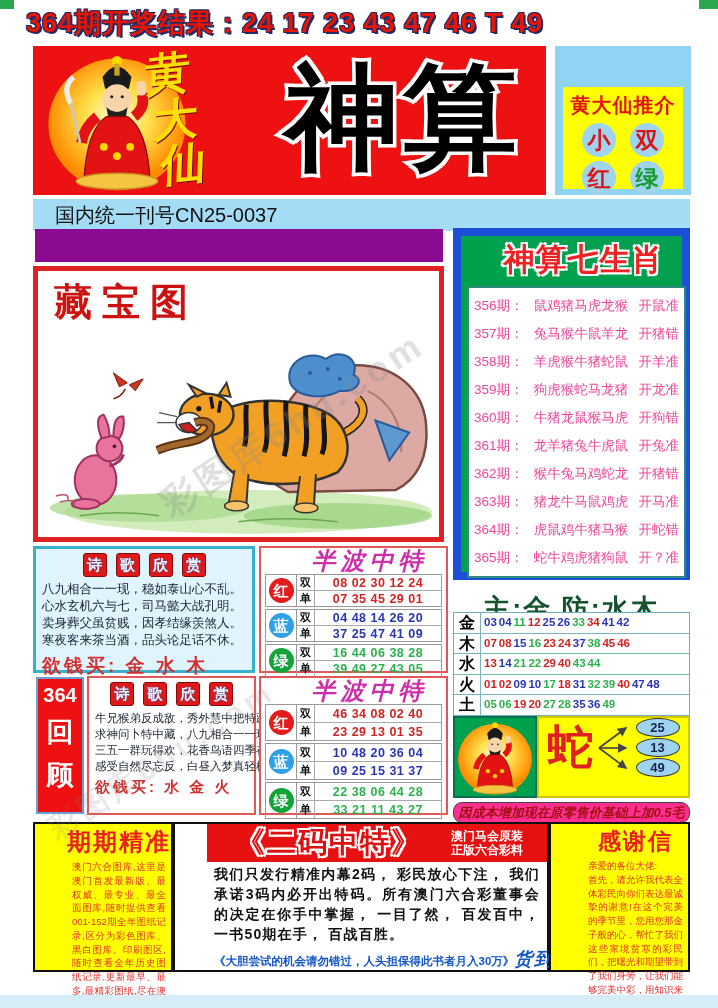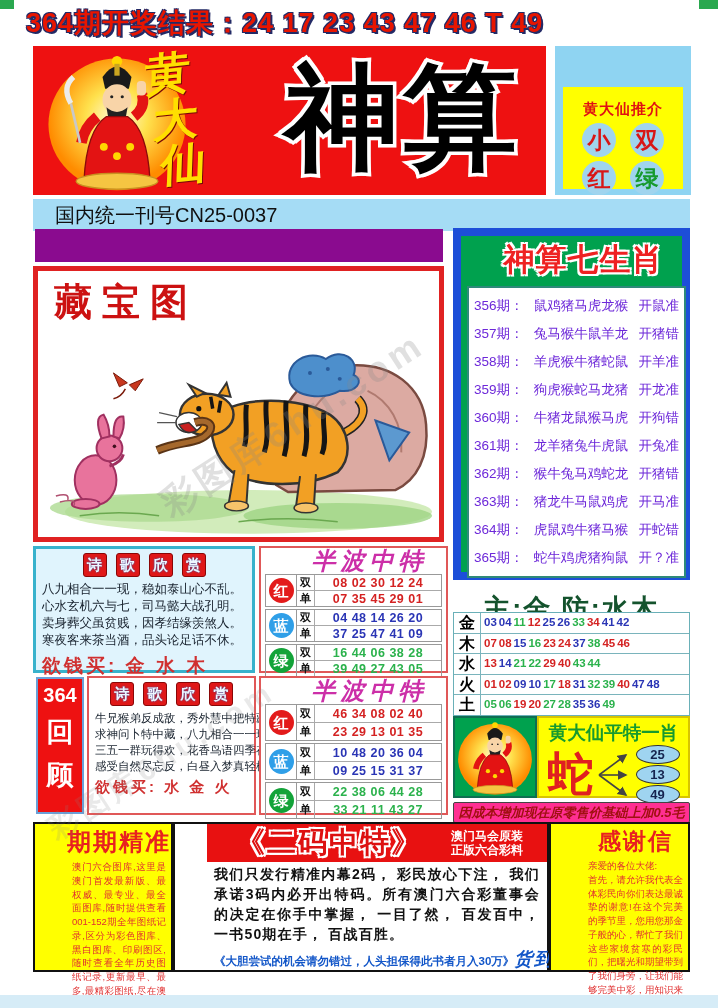--- a/index.html
+++ b/index.html
@@ -18,63 +18,63 @@
   .brand-char{position:absolute;font-size:45px;font-weight:900;color:#ffdf00;
      font-family:"Liberation Serif","DejaVu Serif",serif;transform:skewX(-8deg) rotate(-6deg);
      text-shadow:1px 1px 0 #7a0808;}
   #big-title{left:252px;top:12px;font-size:114px;line-height:1.05;font-weight:900;color:#000;
      letter-spacing:4px;white-space:nowrap;
      -webkit-text-stroke:7px #fff;paint-order:stroke fill;
      text-shadow:-3px -3px 0 #fff,3px -3px 0 #fff,-3px 3px 0 #fff,3px 3px 0 #fff;}
   
   #recommend{left:555px;top:46px;width:136px;height:149px;background:#8fd4f2;}
   #rec-inner{position:absolute;left:8px;top:41px;width:120px;height:102px;background:#ffff00;}
-  #rec-title{text-align:center;font-size:15px;font-weight:900;color:#e01212;margin-top:13px;letter-spacing:1px;}
+  #rec-title{text-align:center;font-size:20px;font-weight:900;color:#e01212;margin-top:5px;letter-spacing:1px;}
   #rec-grid{display:flex;flex-wrap:wrap;justify-content:center;gap:4px 14px;margin-top:4px;}
   .rec-ball{width:34px;height:34px;border-radius:50%;background:#a0d4ee;text-align:center;
      line-height:34px;font-size:23px;font-weight:900;color:#d81616;}
   .rec-ball.green{color:#169a2e;}
   
   #issn-strip{left:33px;top:199px;width:657px;height:32px;background:#a5dcf5;
      font-size:20px;color:#101010;line-height:32px;padding-left:22px;box-sizing:border-box;}
   #purple-bar{left:35px;top:229px;width:408px;height:33px;background:#8a0b8f;}
   
   #treasure{left:33px;top:266px;width:411px;height:276px;background:#fff;border:5px solid #e02222;box-sizing:border-box;}
   #treasure-title{position:absolute;left:16px;top:6px;font-size:38px;font-weight:900;color:#cc1111;
      font-family:"Liberation Serif","DejaVu Serif",serif;letter-spacing:10px;}
   #treasure-art{position:absolute;left:2px;top:50px;width:397px;height:214px;}
   
   #zodiac{left:453px;top:228px;width:237px;height:352px;background:#00a14e;border:8px solid #1d4ed8;box-sizing:border-box;padding-left:24px;}
   #zodiac-title{text-align:center;margin-top:3px;font-size:31px;font-weight:900;color:#ee2222;letter-spacing:1px;
      -webkit-text-stroke:2px #fff;paint-order:stroke fill;
      text-shadow:-2px -2px 0 #fff,2px -2px 0 #fff,-2px 2px 0 #fff,2px 2px 0 #fff;}
   #zodiac-list{position:absolute;left:6px;top:50px;width:219px;height:292px;background:#fff;
      border:2px solid #2e8a7a;box-sizing:border-box;padding:4px 3px 0 3px;}
-  .z-row{display:flex;justify-content:space-between;height:28px;line-height:28px;font-size:13.5px;color:#6d28d9;padding:0 2px;white-space:nowrap;}
+  .z-row{display:flex;justify-content:space-between;height:28px;line-height:28px;font-size:13.5px;color:#ec4899;padding:0 2px;white-space:nowrap;}
   
   #el-header{left:453px;top:582px;width:237px;text-align:center;font-size:27px;font-weight:900;color:#14532d;letter-spacing:2px;margin-top:9px;}
   #el-table{left:453px;top:612px;width:237px;border:1.5px solid #6ab0b8;box-sizing:border-box;background:#fff;}
   .el-row{display:flex;height:19.5px;line-height:19.5px;border-bottom:1px solid #7ab4bc;}
   .el-row:last-child{border-bottom:none;}
   .el-label{width:26px;text-align:center;font-weight:900;font-size:16px;color:#000;border-right:1px solid #7ab4bc;}
   .el-nums{flex:1;padding-left:3px;font-weight:700;font-size:11.5px;white-space:nowrap;}
   .el-nums span{margin-right:2px;}
   .n-r{color:#d42222}.n-b{color:#2a35b5}.n-g{color:#2bb24c}
   
   #pingte{left:453px;top:716px;width:237px;height:82px;display:flex;}
   #pingte-deity{width:84px;height:82px;background:#00a14e;border:2px solid #0e6e52;box-sizing:border-box;}
   #pingte-box{flex:1;background:#ffff00;border:2px solid #d8c400;box-sizing:border-box;position:relative;}
   #pingte-title{text-align:center;font-size:18.5px;font-weight:900;color:#169a2e;margin-top:2px;}
   #pingte-row{display:flex;align-items:center;justify-content:center;gap:2px;}
   #pingte-animal{font-size:46px;font-weight:900;color:#e02020;font-family:"Liberation Serif","DejaVu Serif",serif;line-height:52px;}
   #pingte-ovals{display:flex;flex-direction:column;gap:1px;}
   .oval{width:42px;height:17px;border-radius:50%;background:#9fd4f0;border:1.5px solid #333;
      text-align:center;line-height:17px;font-size:13px;font-weight:700;color:#15244f;}
   #price-bar{left:453px;top:802px;width:237px;height:21px;background:#ff2f92;border:1px solid #444;
-     border-radius:2px;box-sizing:border-box;text-align:center;font-size:13px;font-weight:800;
+     border-radius:9px;box-sizing:border-box;text-align:center;font-size:13px;font-weight:800;
      font-style:italic;color:#a01010;line-height:19px;white-space:nowrap;}
   
   .poem-box{box-sizing:border-box;padding:4px 6px;}
   #poem1{left:33px;top:546px;width:222px;height:127px;background:#e0f4fd;border:3px solid #38b2cc;}
   #poem2{left:87px;top:676px;width:169px;height:139px;background:#fff;border:2.5px solid #e05858;overflow:visible;}
   .poem-title{display:flex;justify-content:center;gap:9px;}
   .pchar{width:22px;height:22px;background:#e01818;border:1px solid #8a0606;border-radius:3px;
      color:#eef6ff;text-align:center;line-height:22px;font-size:15px;font-weight:900;
      text-shadow:0 0 2px #2060c0;}
   .poem-lines{margin-top:4px;}
@@ -349,21 +349,20 @@
     <path d="M30,100 Q32,62 47,52 L63,52 Q78,62 80,100 Z" fill="#e31313" stroke="#8a0a0a"></path>
     <path d="M68,52 Q77,45 74,35" stroke="#e31313" stroke-width="8" fill="none"></path>
     <rect x="70" y="25" width="7" height="11" rx="3" fill="#f8d4a8"></rect>
     <path d="M40,52 Q30,60 28,72" stroke="#e31313" stroke-width="8" fill="none"></path>
     <circle cx="45" cy="75" r="3" fill="#ffd700"></circle>
       <circle cx="55" cy="82" r="3" fill="#ffd700"></circle>
       <circle cx="65" cy="75" r="3" fill="#ffd700"></circle>
     <ellipse cx="55" cy="101" rx="31" ry="6" fill="#f5c542" stroke="#c89020"></ellipse>
   </svg>
   <div id="pingte-box">
-    <div id="pingte-title">黄大仙平特一肖</div>
     <div id="pingte-row">
       <span id="pingte-animal">蛇</span>
       <svg width="38" height="56" viewBox="0 0 38 56">
         <defs>
             <marker id="ah" markerWidth="8" markerHeight="8" refX="5" refY="3" orient="auto">
           <path d="M0,0 L6,3 L0,6 Z" fill="#444"></path>
             </marker>
           </defs>
         <path d="M3,28 L30,8" stroke="#444" stroke-width="1.6" marker-end="url(#ah)"></path>
         <path d="M3,28 L30,28" stroke="#444" stroke-width="1.6" marker-end="url(#ah)"></path>

